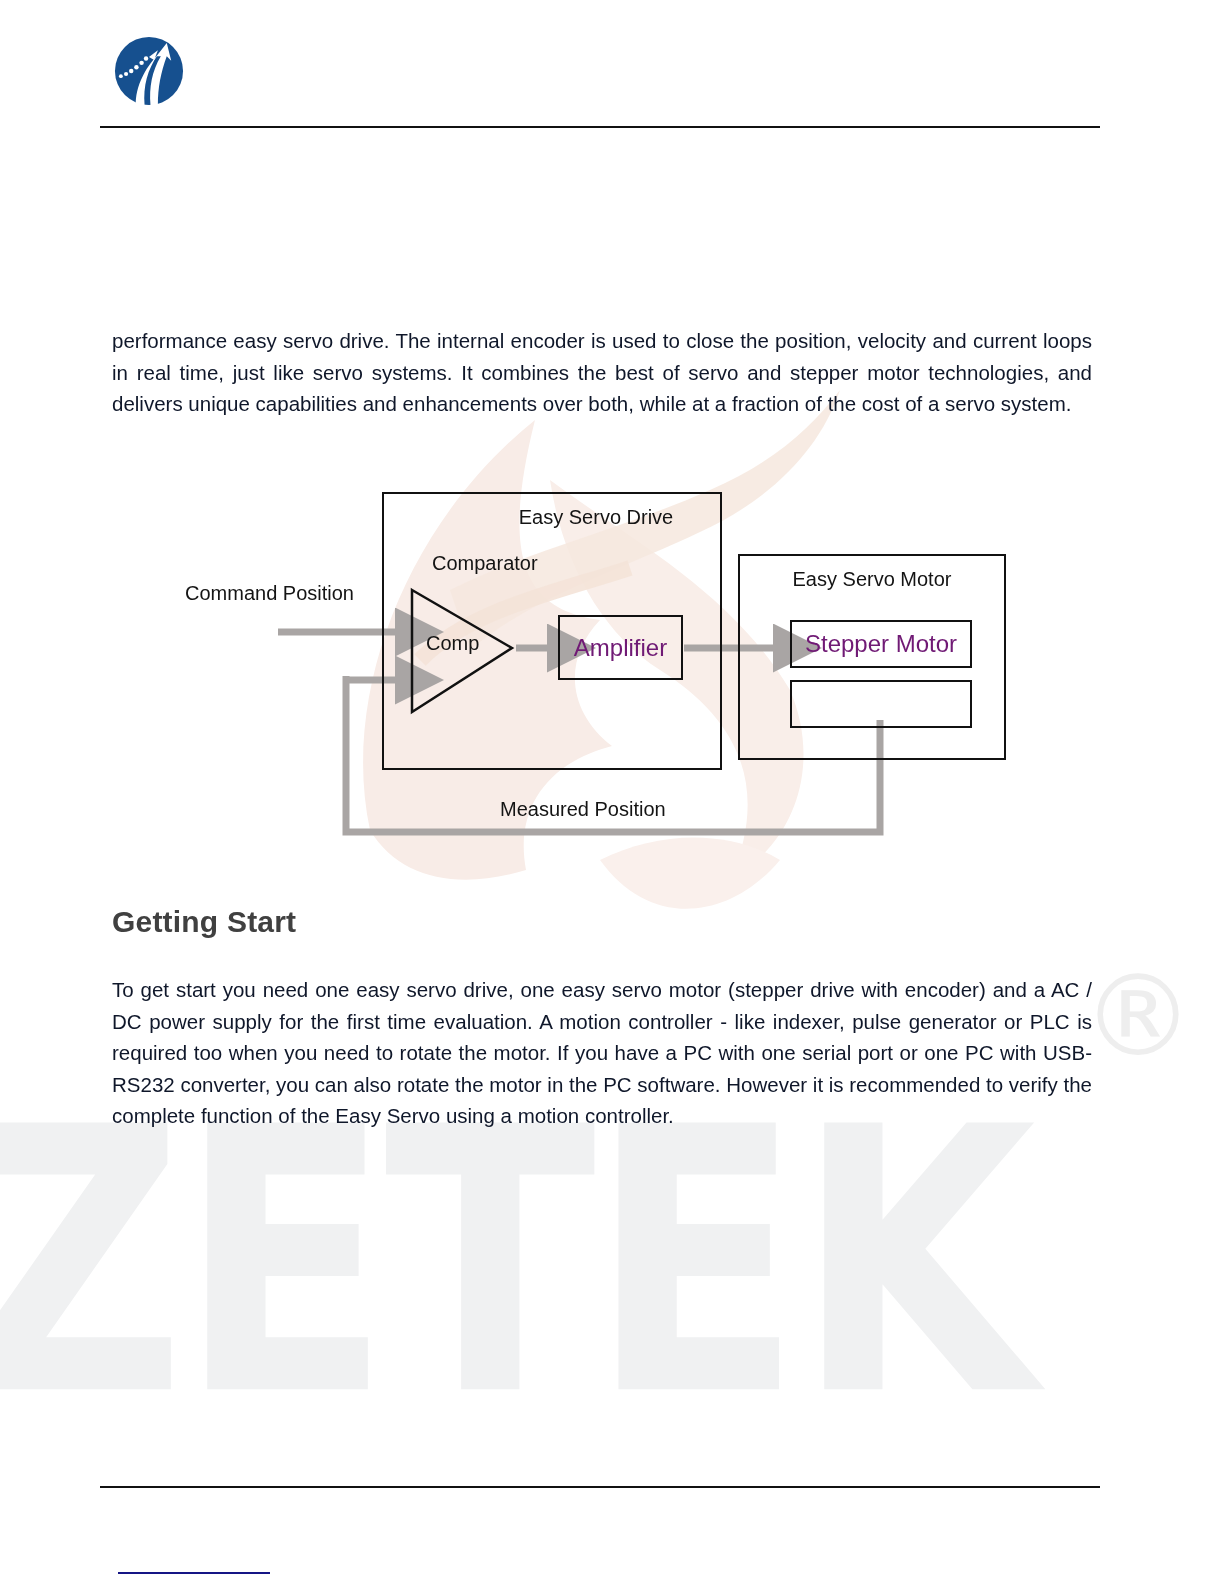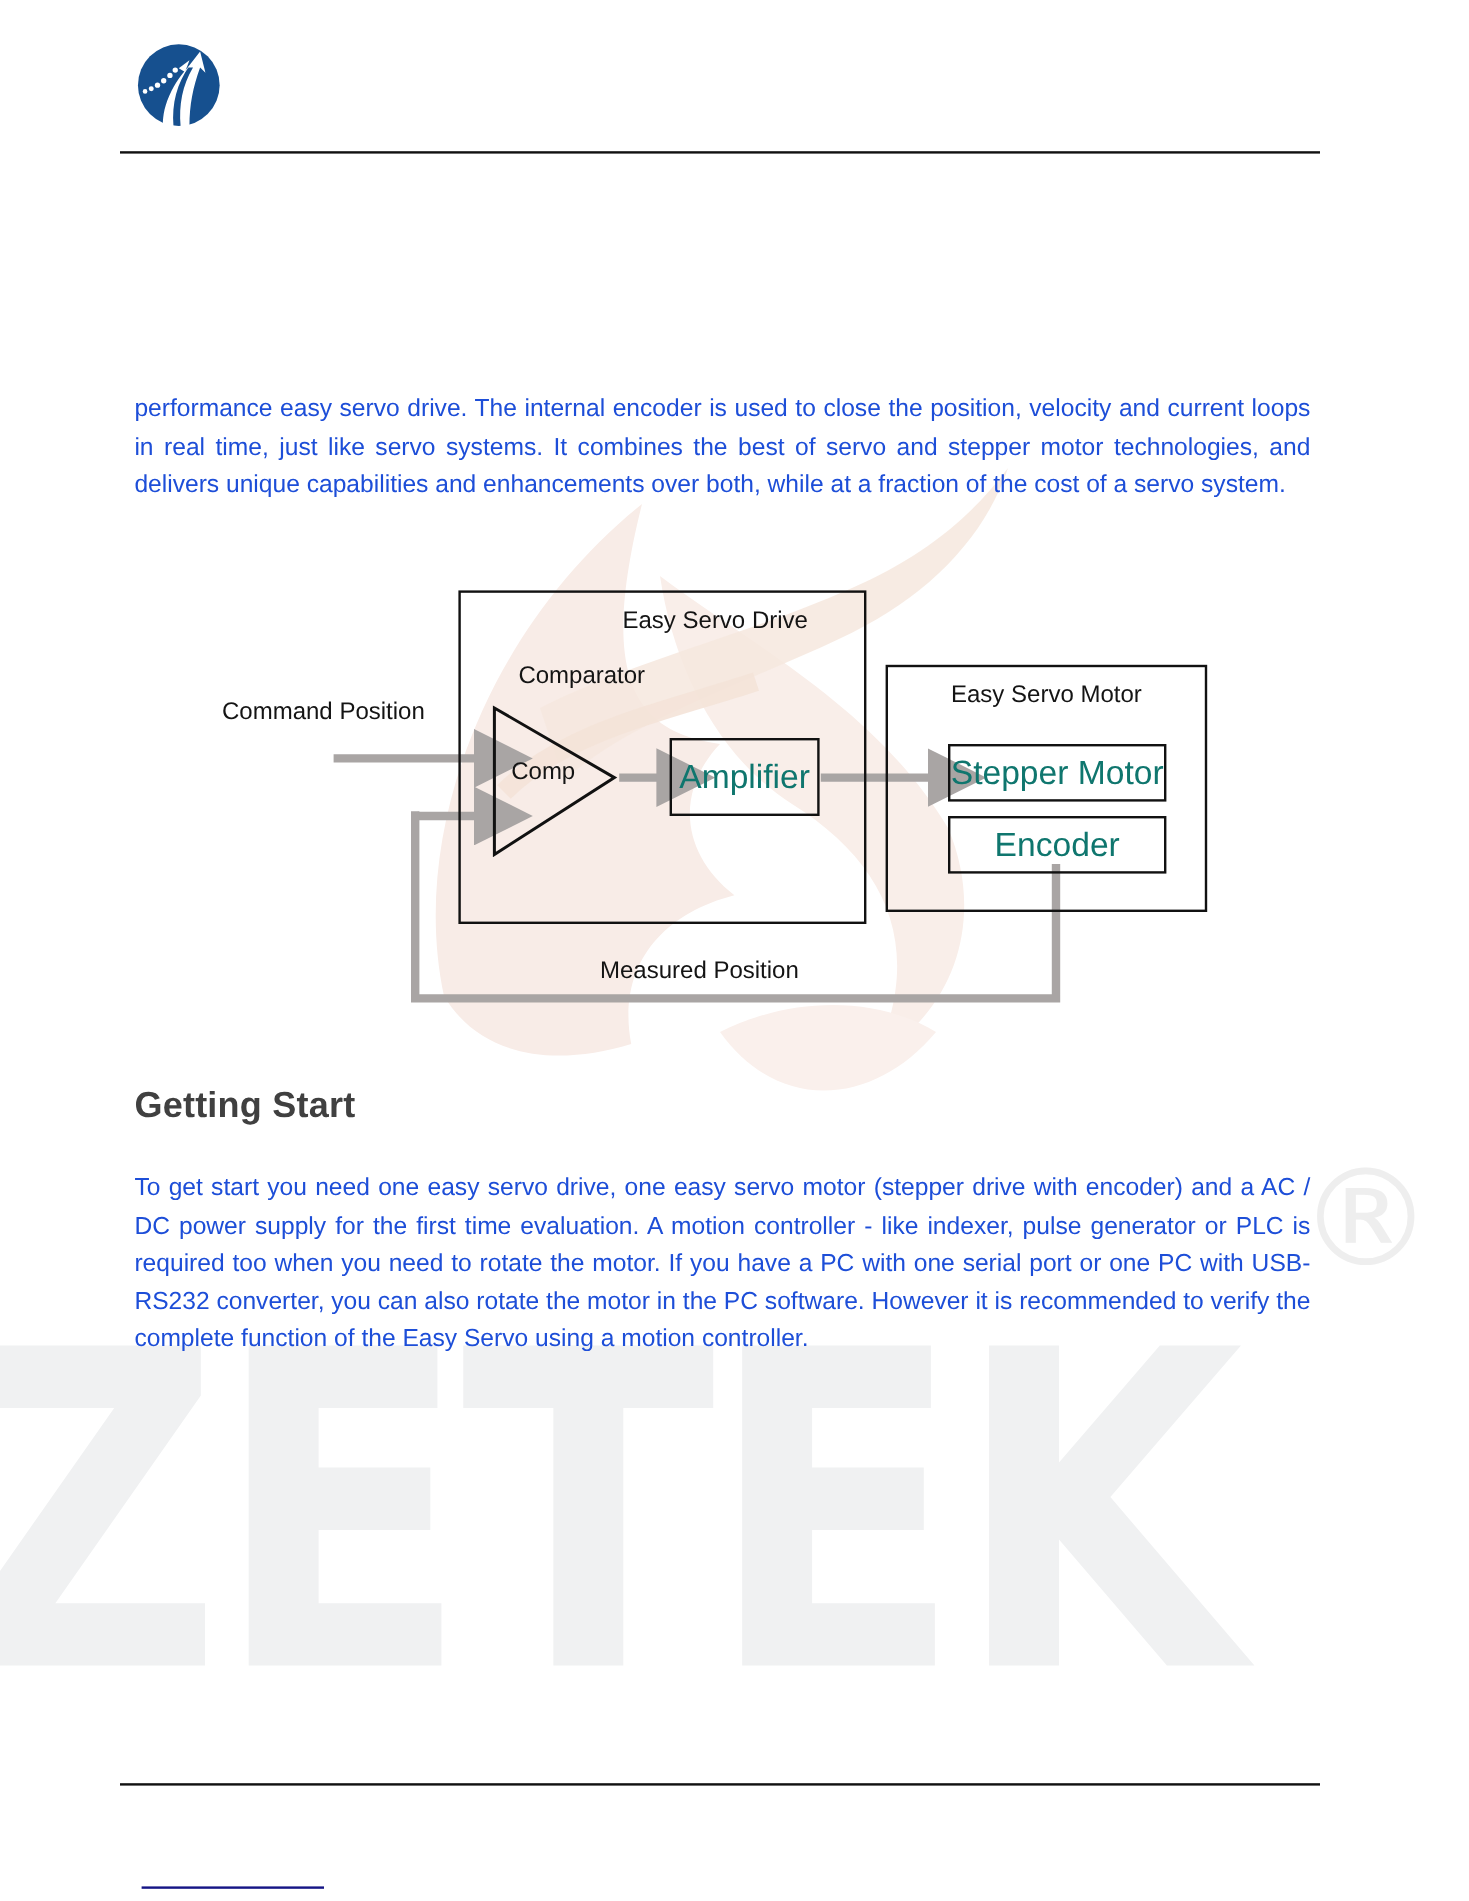--- a/index.html
+++ b/index.html
@@ -114,21 +114,21 @@
   }
 
   
   .para {
     position: absolute;
     left: 112px;
     width: 980px;
     font-size: 20.5px;
     line-height: 31.5px;
     text-align: justify;
-    color: #1d4ed8;
+    color: #0f172a;
   }
   .para.p1 { top: 325px; }
   .para.p2 { top: 974px; }
 
   .heading {
     position: absolute;
     left: 112px;
     top: 905px;
     font-size: 30px;
     font-weight: 700;
@@ -158,22 +158,22 @@
     white-space: nowrap;
   }
   .dg-label.center {
     text-align: center;
   }
   .dg-boxtext {
     position: absolute;
     display: flex;
     align-items: center;
     justify-content: center;
-    font-size: 28px;
-    color: #0f766e;
+    font-size: 24px;
+    color: #701a75;
     white-space: nowrap;
   }
   .dg-svg {
     position: absolute;
     left: 0;
     top: 0;
     width: 900px;
     height: 380px;
     overflow: visible;
   }
@@ -255,21 +255,20 @@
       <div class="dg-box inner" style="left:408px; top:135px; width:125px; height:65px;"></div>
       <div class="dg-boxtext" style="left:408px; top:135px; width:125px; height:65px;">Amplifier</div>
 
       <div class="dg-box" style="left:588px; top:74px; width:268px; height:206px;"></div>
       <div class="dg-label center" style="left:588px; top:88px; width:268px;">Easy Servo Motor</div>
 
       <div class="dg-box inner" style="left:640px; top:140px; width:182px; height:48px;"></div>
       <div class="dg-boxtext" style="left:640px; top:140px; width:182px; height:48px;">Stepper Motor</div>
 
       <div class="dg-box inner" style="left:640px; top:200px; width:182px; height:48px;"></div>
-      <div class="dg-boxtext" style="left:640px; top:200px; width:182px; height:48px;">Encoder</div>
 
       <div class="dg-label" style="left:350px; top:318px;">Measured Position</div>
     </div>
 
     <div class="heading">Getting Start</div>
 
     <div class="para p2">To get start you need one easy servo drive, one easy servo motor (stepper drive with encoder) and a AC / DC power supply for the first time evaluation. A motion controller - like indexer, pulse generator or PLC is required too when you need to rotate the motor. If you have a PC with one serial port or one PC with USB-RS232 converter, you can also rotate the motor in the PC software. However it is recommended to verify the complete function of the Easy Servo using a motion controller.</div>
 
     <div class="rule-bottom"></div>
     <div class="footer-link"></div>

